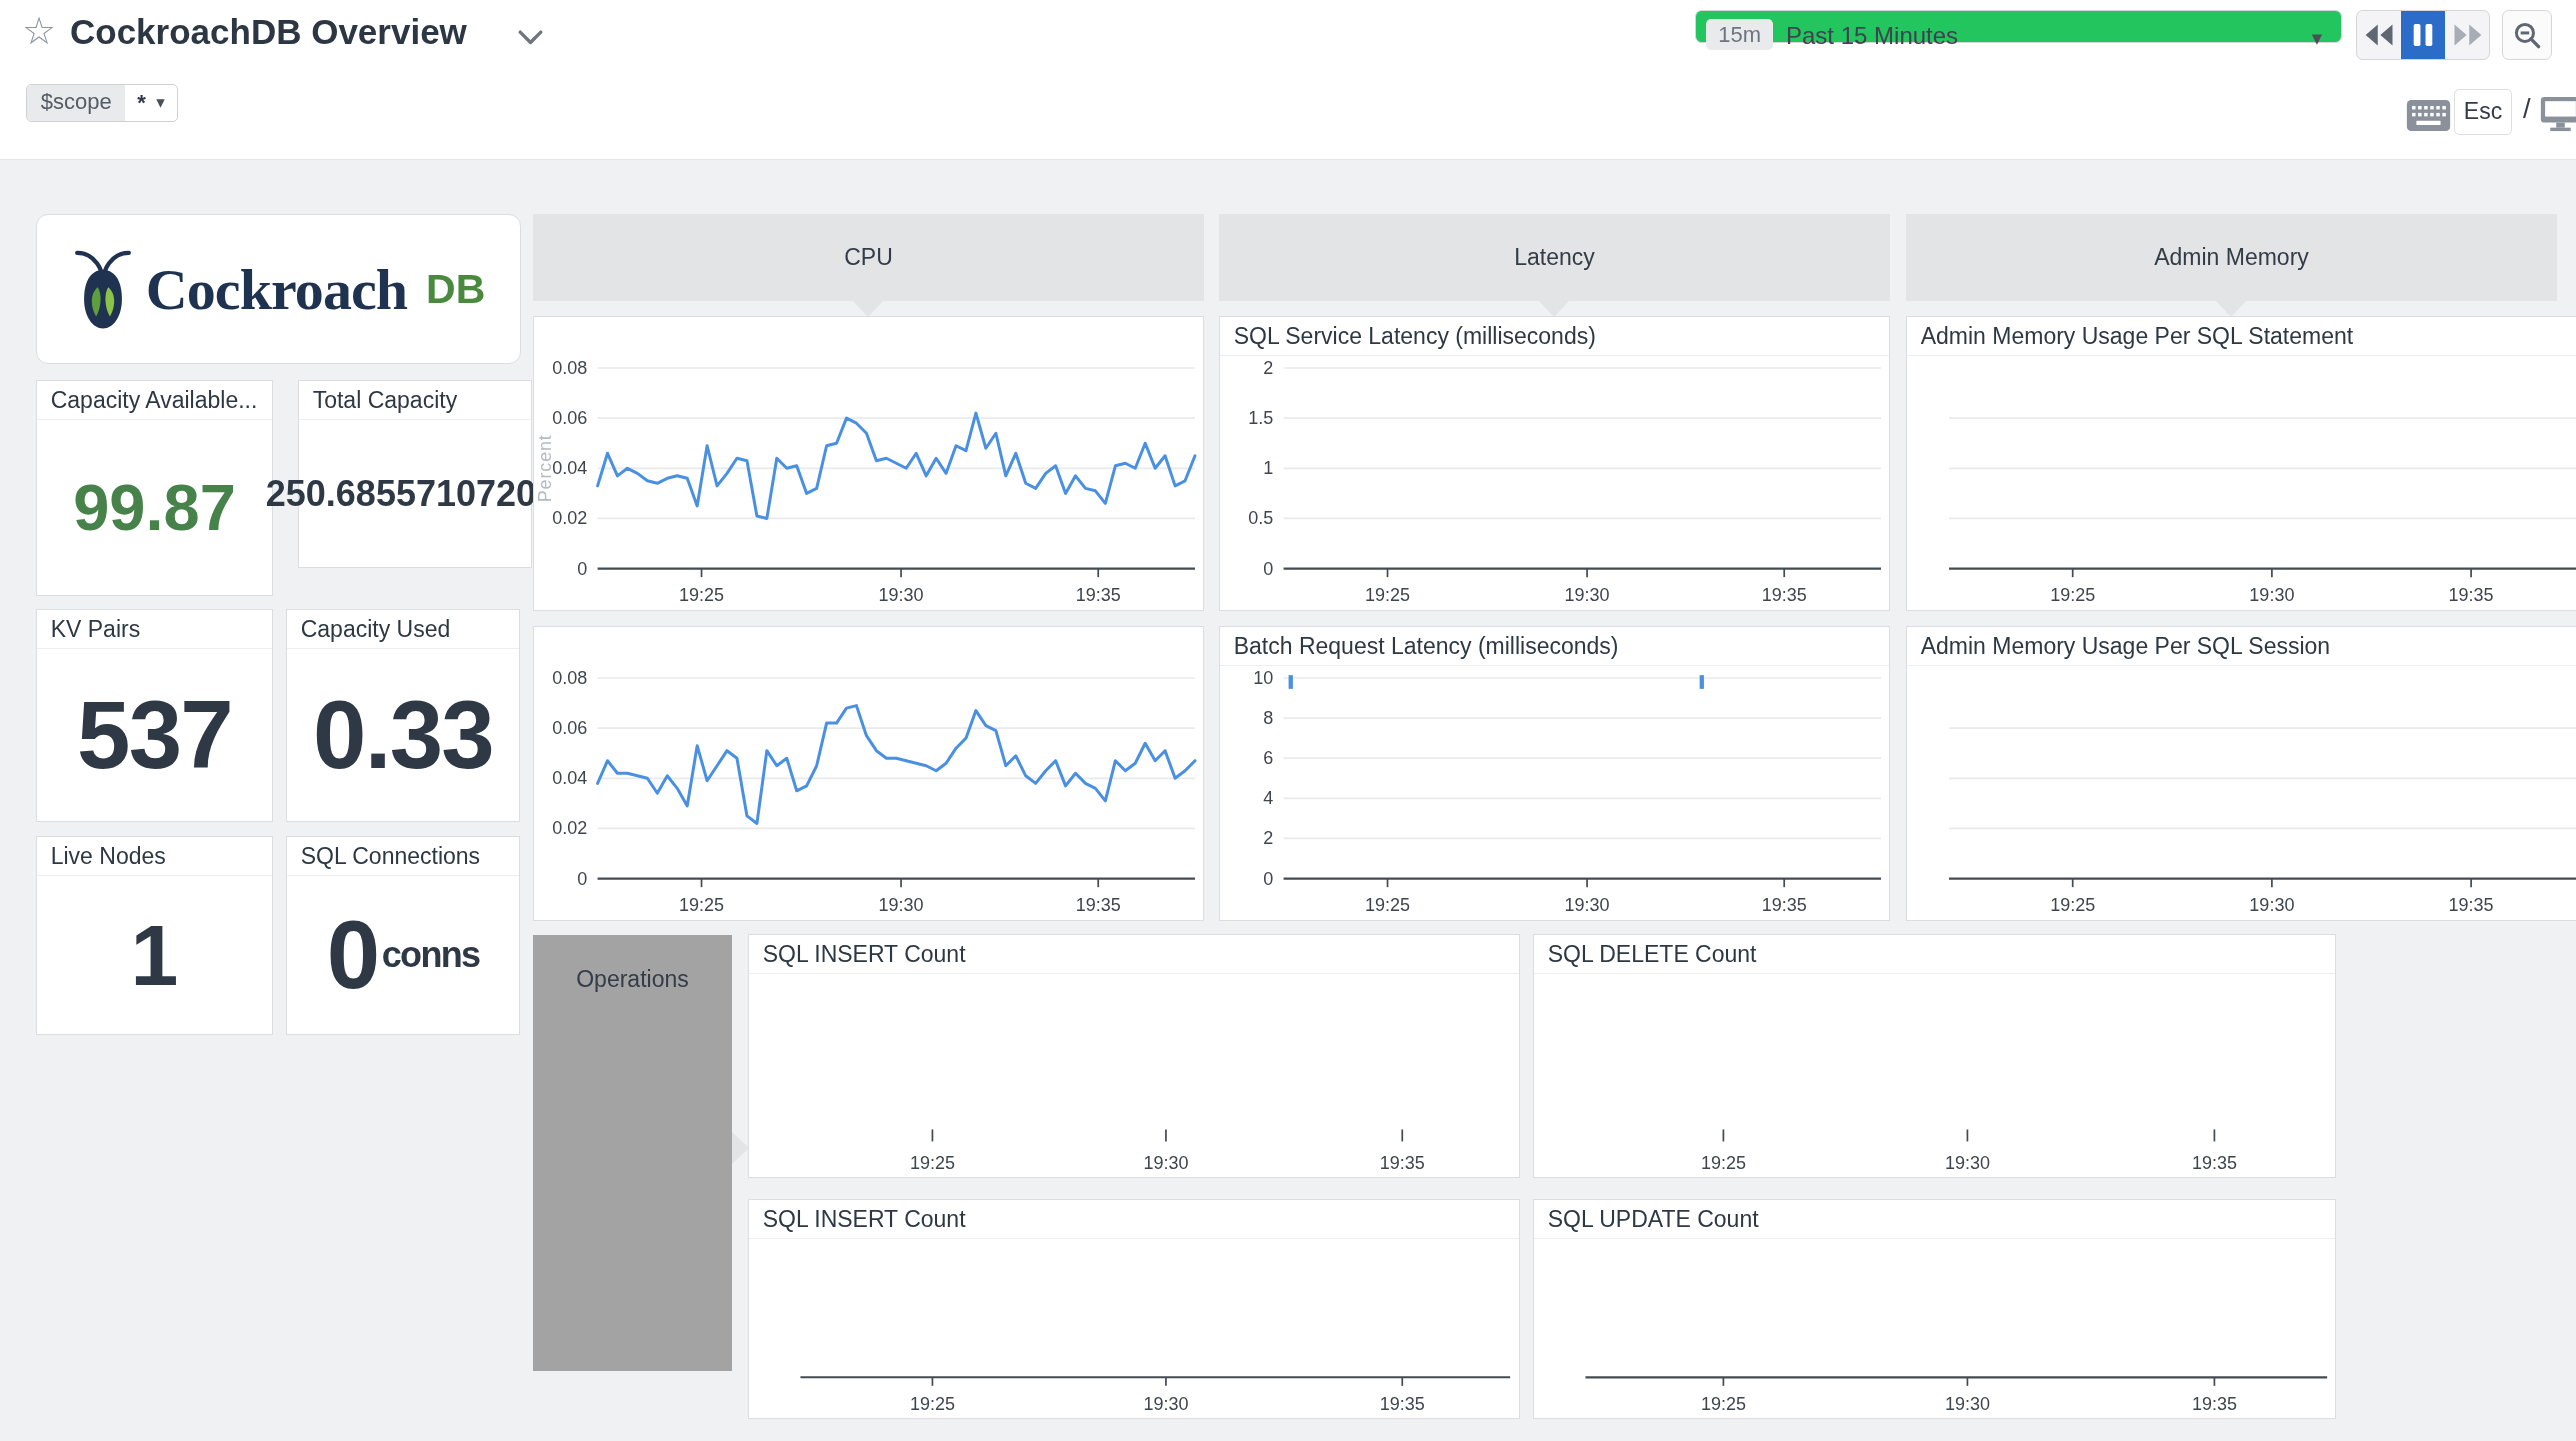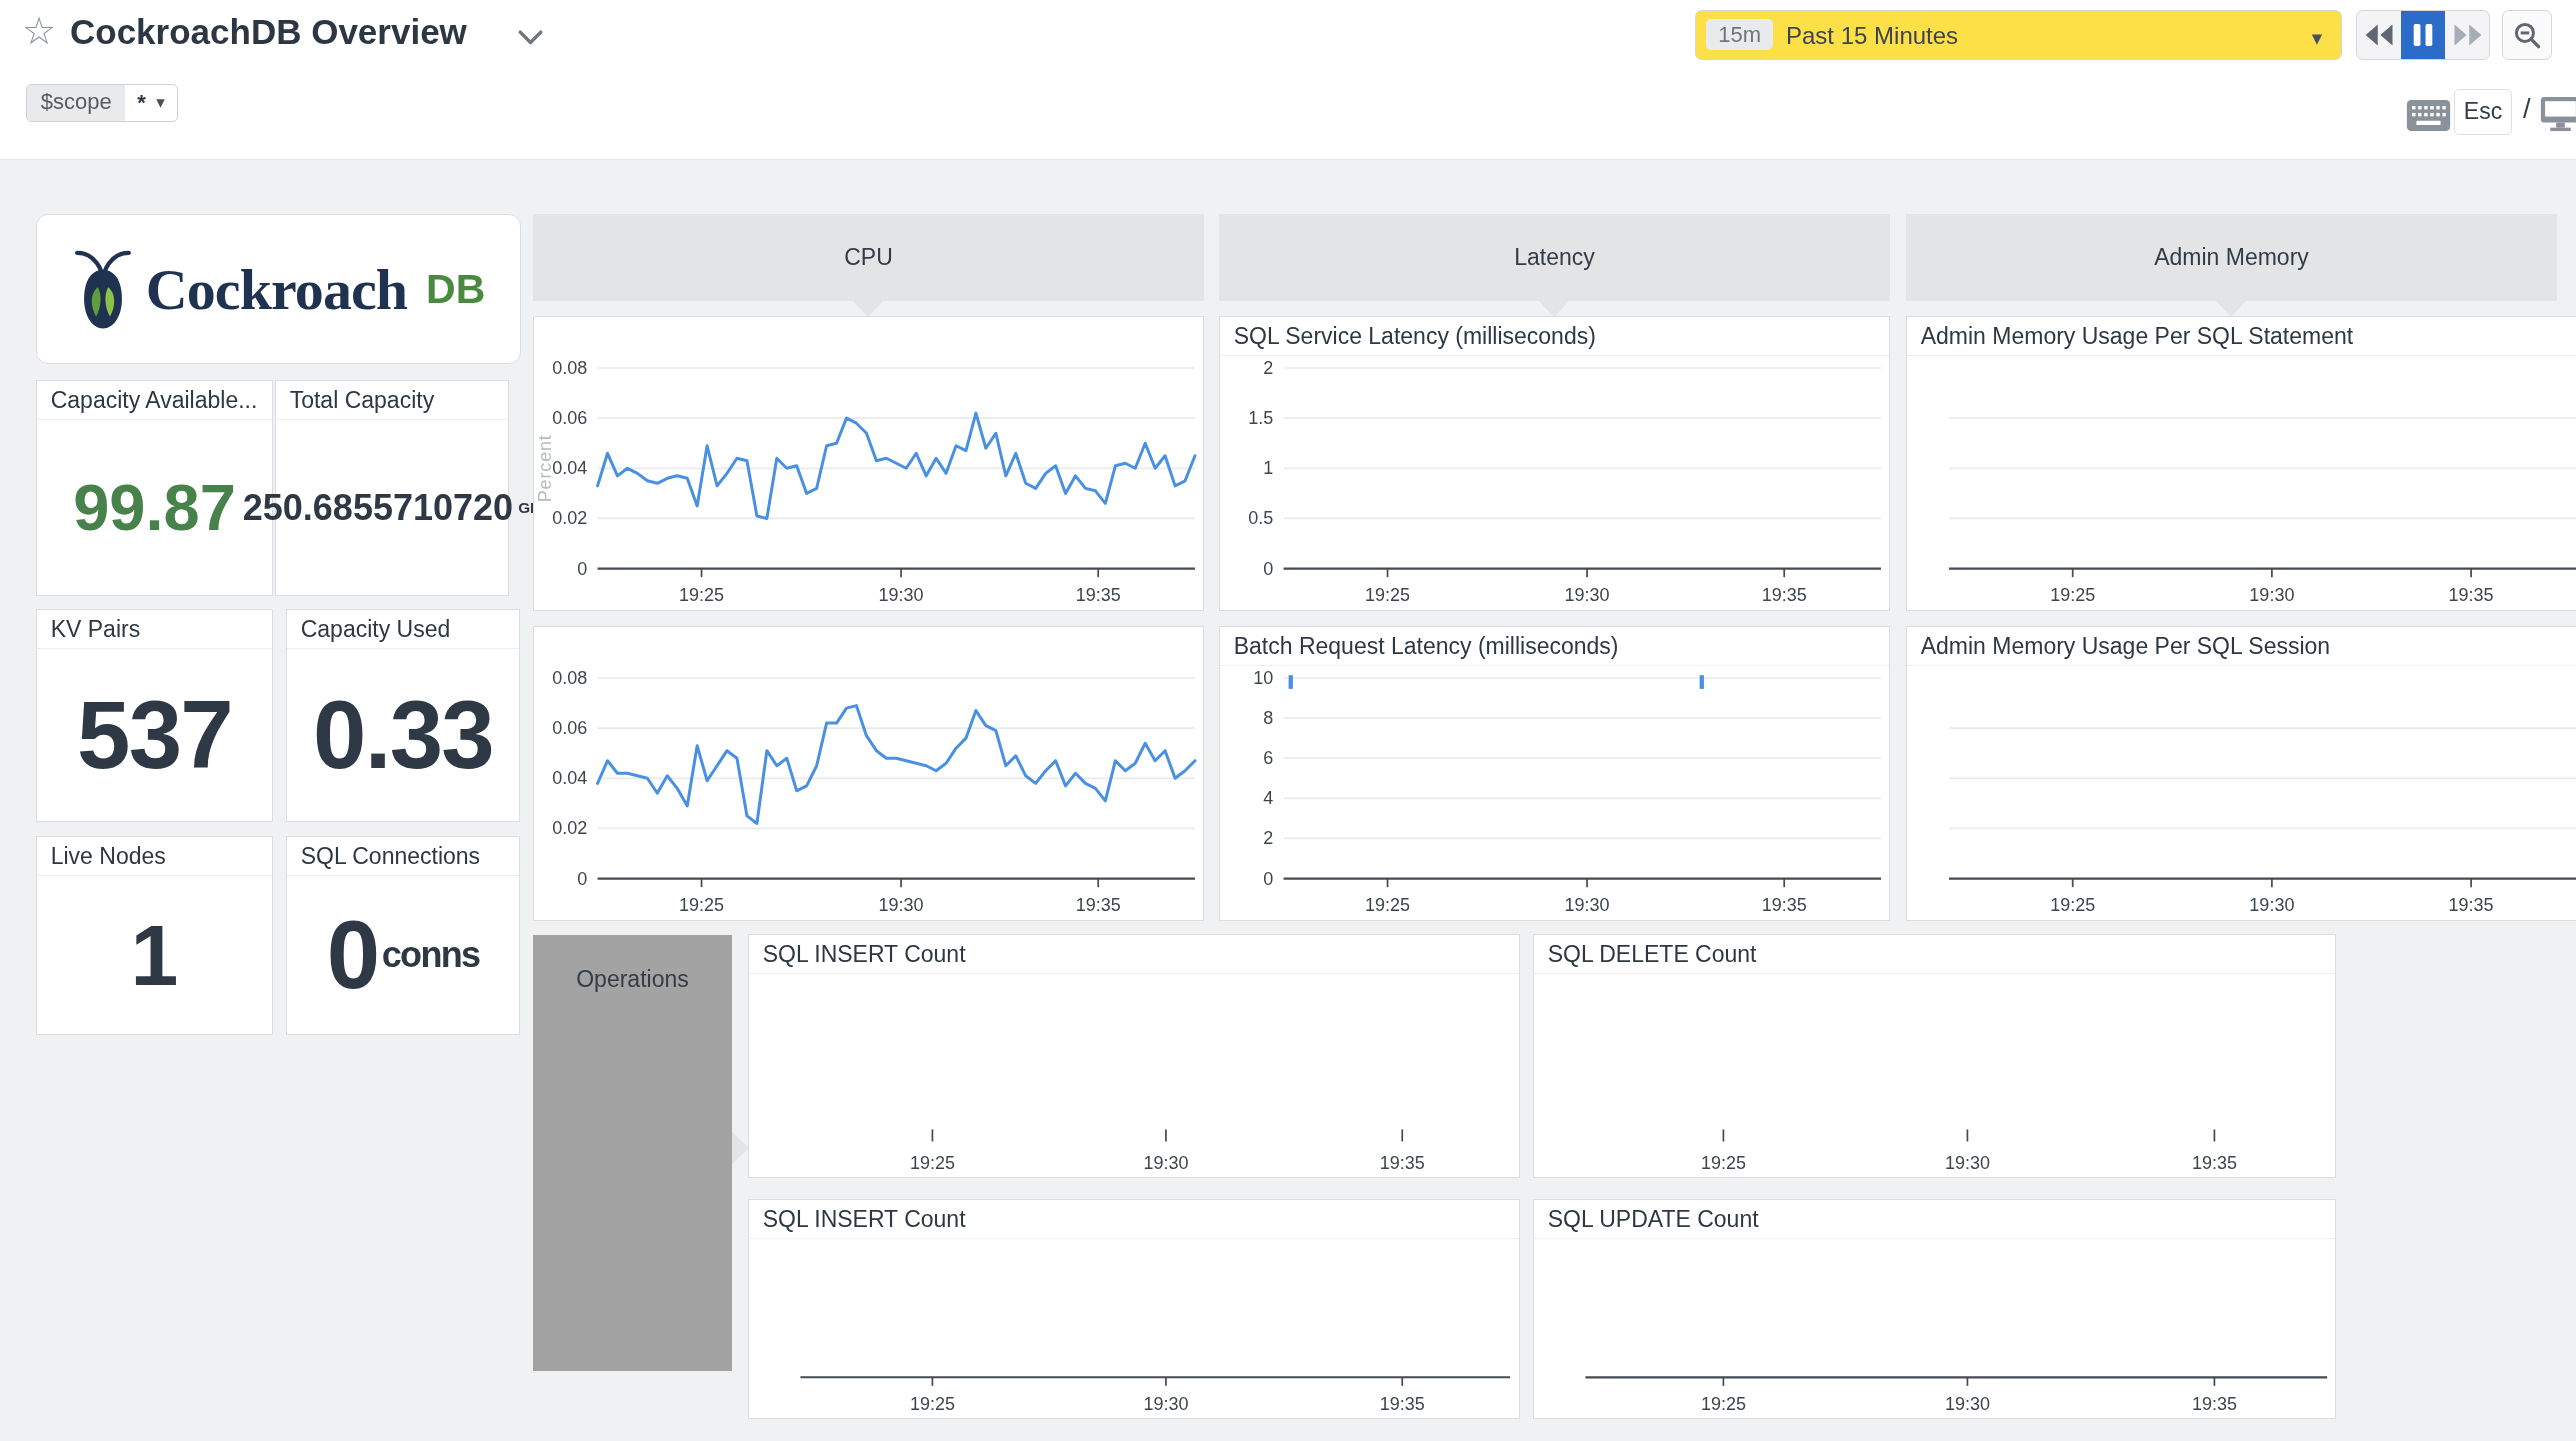--- a/index.html
+++ b/index.html
@@ -7,21 +7,21 @@
     width:2576px;height:1441px;overflow:hidden;position:relative;
     background:#f0f1f3;
     font-family:"Liberation Sans","DejaVu Sans",sans-serif;
     color:#2f3a45;
   }
   
   .topbar{position:absolute;left:0;top:0;width:2576px;height:159px;background:#ffffff;border-bottom:1.7px solid #e5e6e9;}
   .star{position:absolute;left:22px;top:12px;font-size:38px;color:#8d949e;line-height:1;cursor:pointer;}
   .dash-title{position:absolute;left:70px;top:12px;font-size:35px;font-weight:600;color:#2c3743;}
   .title-chev{position:absolute;left:515px;top:27.4px;width:31px;height:20.6px;cursor:pointer;}
-  .timecombo{position:absolute;left:1695px;top:10.3px;width:647px;height:50px;background:#fde047;border:1.7px solid #d4d6d9;border-radius:6.9px;box-sizing:border-box;cursor:pointer;}
+  .timecombo{position:absolute;left:1695px;top:10.3px;width:647px;height:33px;background:#22c55e;border:1.7px solid #d4d6d9;border-radius:6.9px;box-sizing:border-box;cursor:pointer;}
   .timebadge{position:absolute;left:10.3px;top:7.7px;height:31px;padding:0 12px;background:#e9eaec;border-radius:5.1px;font-size:22px;color:#6e757e;line-height:31px;}
   .timelabel{position:absolute;left:90px;top:10.3px;font-size:24px;color:#3d4450;}
   .timecaret{position:absolute;right:19px;top:14.6px;font-size:20.6px;color:#4a5058;}
   .btngroup{position:absolute;left:2356px;top:10.3px;width:134px;height:50px;background:#f4f4f6;border:1.7px solid #d4d6d9;border-radius:6.9px;box-sizing:border-box;display:flex;overflow:hidden;}
   .btnseg{flex:1;display:flex;align-items:center;justify-content:center;cursor:pointer;}
   .btnseg.active{background:#2b6cc9;}
   .zoomout{position:absolute;left:2502px;top:10.3px;width:50px;height:50px;background:#fbfbfc;border:1.7px solid #d4d6d9;border-radius:6.9px;box-sizing:border-box;display:flex;align-items:center;justify-content:center;cursor:pointer;}
   .scopectl{position:absolute;left:26px;top:84px;height:38px;border:1.7px solid #cfd1d5;border-radius:5.1px;box-sizing:border-box;display:flex;overflow:hidden;background:#fff;cursor:pointer;}
   .scopename{background:#e9eaec;padding:0 13.7px;font-size:22px;color:#555c66;line-height:34px;}
   .scopeval{padding:0 12px;font-size:22px;font-weight:700;color:#2f3a45;line-height:34px;display:flex;align-items:center;gap:10.3px;}
@@ -154,21 +154,21 @@
     <span class="brand-suffix">DB</span>
   </div>
 </div>
 
 <div class="panel" style="left:36px;top:380px;width:237px;height:216px;">
   <div class="ptitle">Capacity Available...</div>
   <div class="pbody statbody">
       <span class="stat-green">99.87</span>
     </div>
 </div>
-<div class="panel" style="left:275px;top:380px;width:234px;height:216px;">
+<div class="panel" style="left:298px;top:380px;width:234px;height:188px;">
   <div class="ptitle">Total Capacity</div>
   <div class="pbody statbody">
       <span class="stat-med">250.6855710720</span>
       <span class="stat-med unit-sm">GB</span>
     </div>
 </div>
 <div class="panel" style="left:36px;top:609px;width:237px;height:213px;">
   <div class="ptitle">KV Pairs</div>
   <div class="pbody statbody">
       <span class="stat-huge">537</span>

